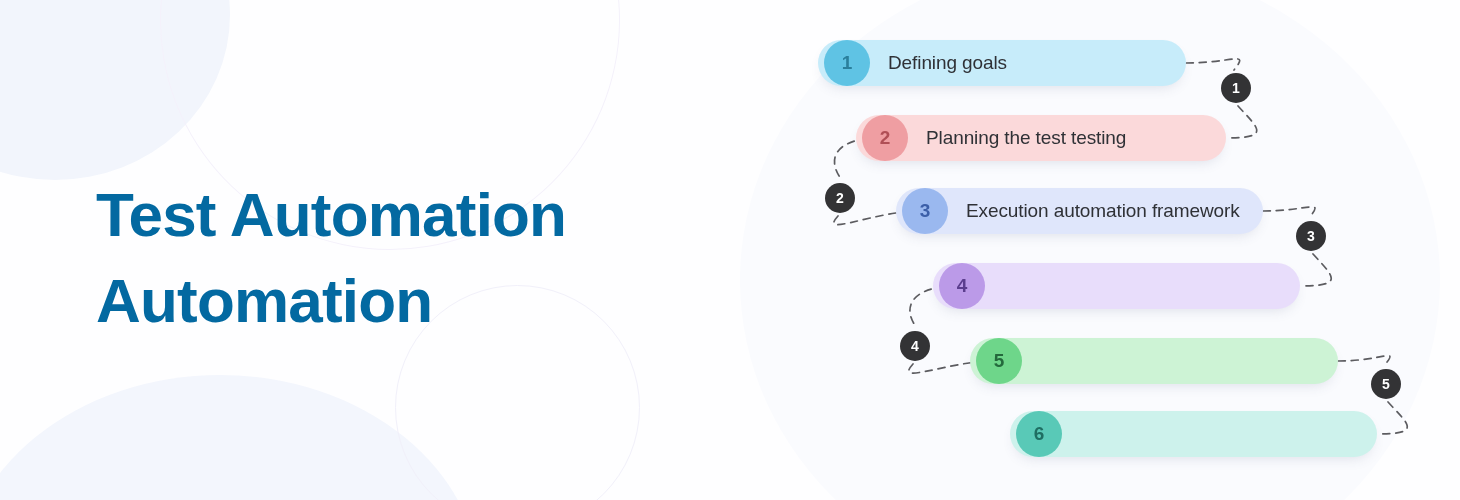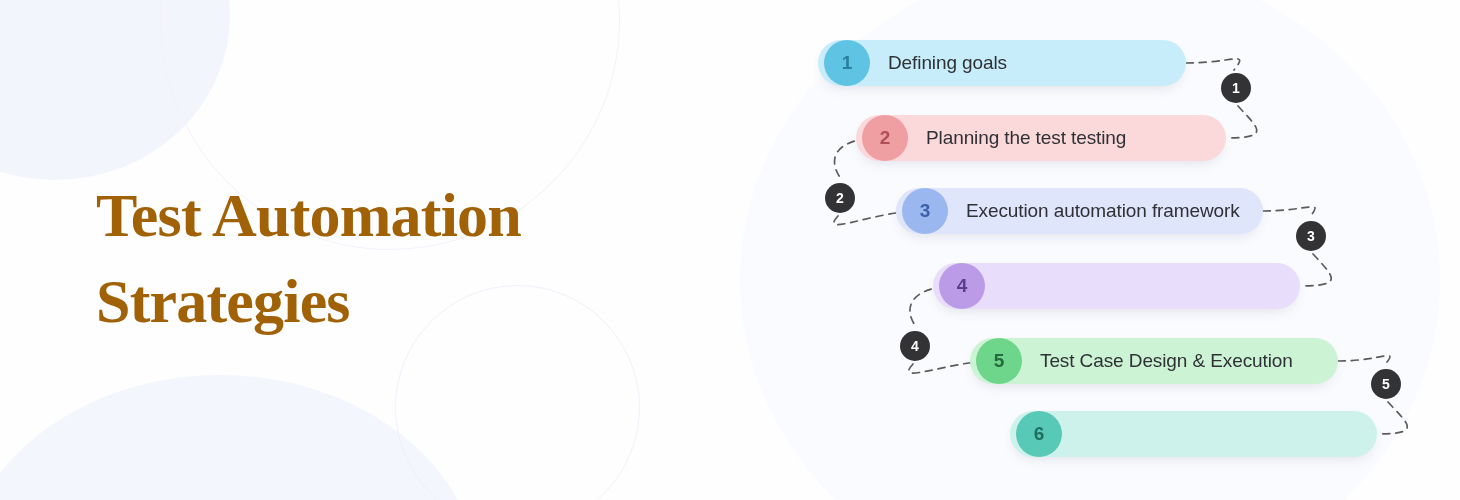--- a/index.html
+++ b/index.html
@@ -59,22 +59,21 @@
 
   
   .headline {
     position:absolute;
     left:96px; top:172px;
     width:620px;
     font-size:62px;
     line-height:86px;
     font-weight:bold;
     letter-spacing:-0.8px;
-    color:#a16207;
-    font-family:Liberation Serif, serif;
+    color:#0369a1;
   }
   .headline .l { display:block; }
 
   
   .flow { position:absolute; left:0; top:0; width:1460px; height:500px; }
 
   .connectors {
     position:absolute; left:0; top:0;
     width:1460px; height:500px;
     overflow:visible;
@@ -140,21 +139,21 @@
   <div class="bg-layer">
     <div class="blob-right"></div>
     <div class="blob-tl"></div>
     <div class="blob-bl"></div>
     <div class="ring-bl"></div>
     <div class="hair-curve"></div>
   </div>
 
   <h1 class="headline">
     <span class="l">Test Automation</span>
-    <span class="l">Strategies</span>
+    <span class="l">Automation</span>
   </h1>
 
   <div class="flow">
     <svg class="connectors" viewBox="0 0 1460 500" preserveAspectRatio="none">
         <path d="M 1186 63 C 1232 63, 1250 50, 1234 70" fill="none" stroke="#5c5c60" stroke-width="1.7" stroke-dasharray="7 6" stroke-linecap="round"></path>
         <path d="M 1238 106 C 1258 128, 1272 138, 1226 138" fill="none" stroke="#5c5c60" stroke-width="1.7" stroke-dasharray="7 6" stroke-linecap="round"></path>
         <path d="M 880 138 C 834 138, 826 160, 842 180" fill="none" stroke="#5c5c60" stroke-width="1.7" stroke-dasharray="7 6" stroke-linecap="round"></path>
         <path d="M 838 216 C 818 238, 874 211, 920 211" fill="none" stroke="#5c5c60" stroke-width="1.7" stroke-dasharray="7 6" stroke-linecap="round"></path>
         <path d="M 1263 211 C 1309 211, 1325 198, 1309 218" fill="none" stroke="#5c5c60" stroke-width="1.7" stroke-dasharray="7 6" stroke-linecap="round"></path>
         <path d="M 1313 254 C 1333 276, 1346 286, 1300 286" fill="none" stroke="#5c5c60" stroke-width="1.7" stroke-dasharray="7 6" stroke-linecap="round"></path>
@@ -179,21 +178,20 @@
           <div class="step-circle" style="background: rgb(154, 184, 239); color: rgb(60, 95, 168);">3</div>
           <div class="step-label">Execution automation framework</div>
         </div>
         <div class="step-row" style="left: 933px; top: 263px; width: 367px;">
           <div class="step-bar" style="background: rgb(232, 221, 251); box-shadow: rgba(60, 70, 110, 0.18) 0px 6px 14px -6px;"></div>
           <div class="step-circle" style="background: rgb(187, 154, 232); color: rgb(91, 61, 142);">4</div>
         </div>
         <div class="step-row" style="left: 970px; top: 338px; width: 368px;">
           <div class="step-bar" style="background: rgb(205, 243, 213); box-shadow: rgba(60, 70, 110, 0.18) 0px 6px 14px -6px;"></div>
           <div class="step-circle" style="background: rgb(110, 214, 138); color: rgb(36, 105, 60);">5</div>
-          <div class="step-label">Test Case Design &amp; Execution</div>
         </div>
         <div class="step-row" style="left: 1010px; top: 411px; width: 367px;">
           <div class="step-bar" style="background: rgb(205, 242, 236); box-shadow: rgba(60, 70, 110, 0.18) 0px 6px 14px -6px;"></div>
           <div class="step-circle" style="background: rgb(89, 201, 183); color: rgb(31, 110, 98);">6</div>
         </div>
       </div>
     <div id="badges">
         <div class="badge" style="left: 1221px; top: 73px;">1</div>
         <div class="badge" style="left: 825px; top: 183px;">2</div>
         <div class="badge" style="left: 1296px; top: 221px;">3</div>

